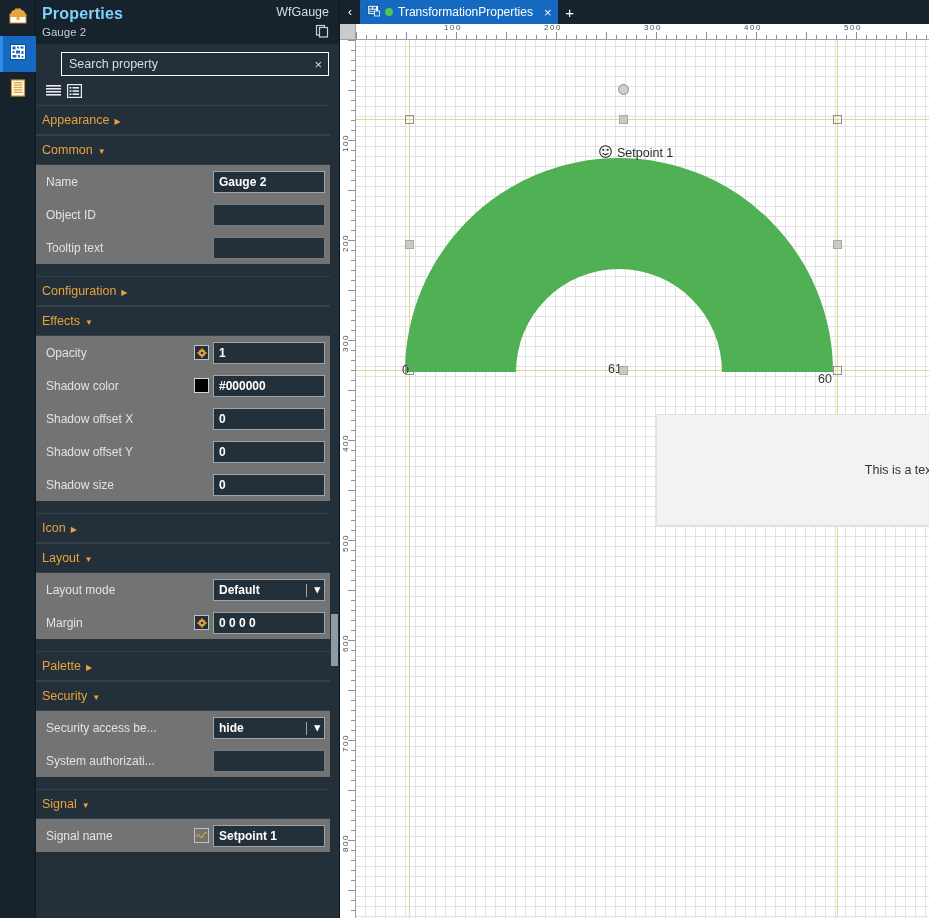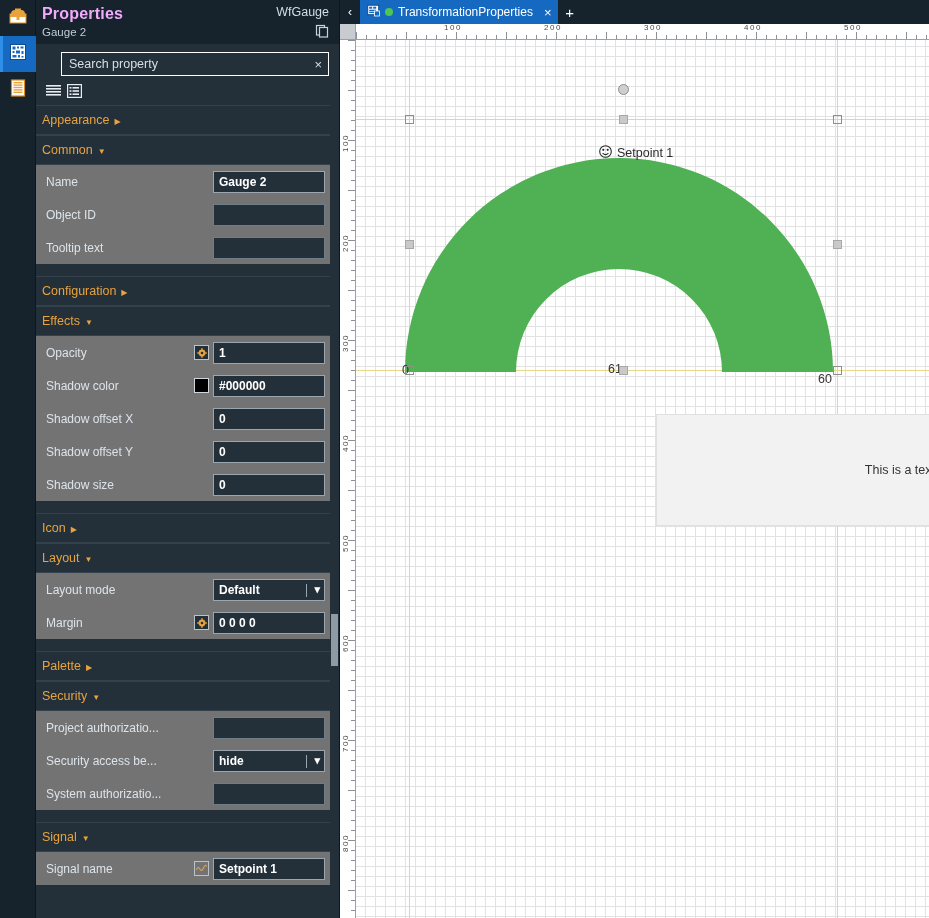--- a/index.html
+++ b/index.html
@@ -44,21 +44,21 @@
     overflow: hidden;
     border-right: 1px solid #0d161d;
   }
   #props-header {
     height: 44px;
     background: #16222c;
     position: relative;
     padding: 4px 10px 0 6px;
   }
   #props-title {
-    font-size: 16px; font-weight: bold; color: #f0abfc;
+    font-size: 16px; font-weight: bold; color: #7dd3fc;
     letter-spacing: 0.2px;
     line-height: 20px;
   }
   #props-subtitle {
     font-size: 11.5px; color: #c2ccd4; line-height: 16px;
   }
   #props-type {
     position: absolute; right: 10px; top: 5px;
     font-size: 12.5px; color: #d4dde4;
   }
@@ -517,33 +517,29 @@
     <div class="section-head">
       <span>Palette</span>
       <span class="caret">▶</span>
     </div>
 
     <div class="section-head">
       <span>Security</span>
       <span class="caret">▼</span>
     </div>
     <div class="prop-row">
-      <span class="prop-label">Project authorizatio...</span>
-      <input class="prop-input empty" value="" style="">
-    </div>
-    <div class="prop-row">
       <span class="prop-label">Security access be...</span>
       <div class="prop-select">
         <span>hide</span>
         <span class="sel-sep"></span>
         <span class="sel-arrow">▾</span>
       </div>
     </div>
     <div class="prop-row">
-      <span class="prop-label">System authorizatio...</span>
+      <span class="prop-label">System authorizati...</span>
       <input class="prop-input empty" value="" style="">
     </div>
     <div class="spacer-gap"></div>
 
     <div class="section-head">
       <span>Signal</span>
       <span class="caret">▼</span>
     </div>
     <div class="prop-row">
       <span class="prop-label">Signal name</span>

